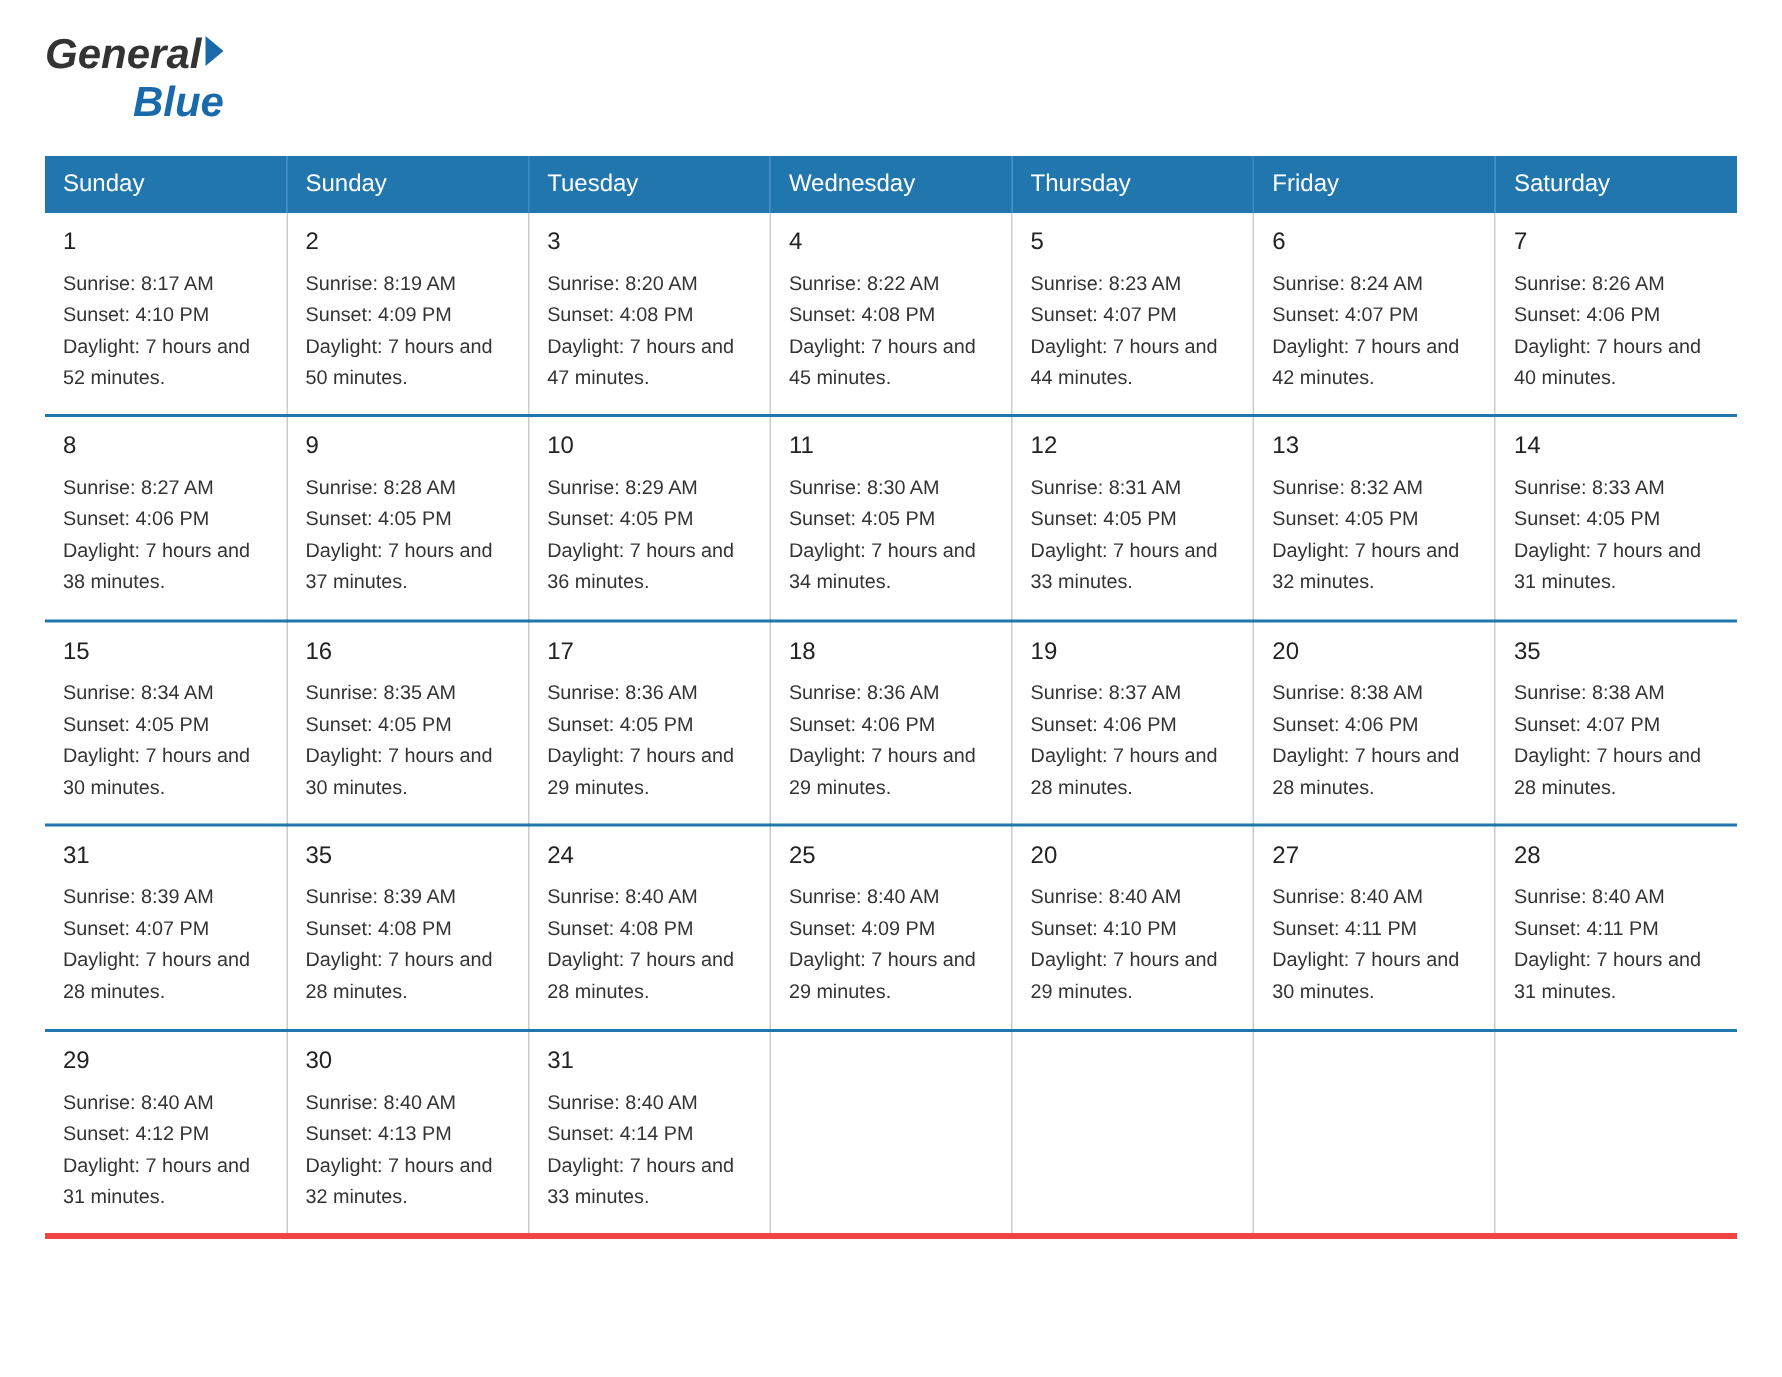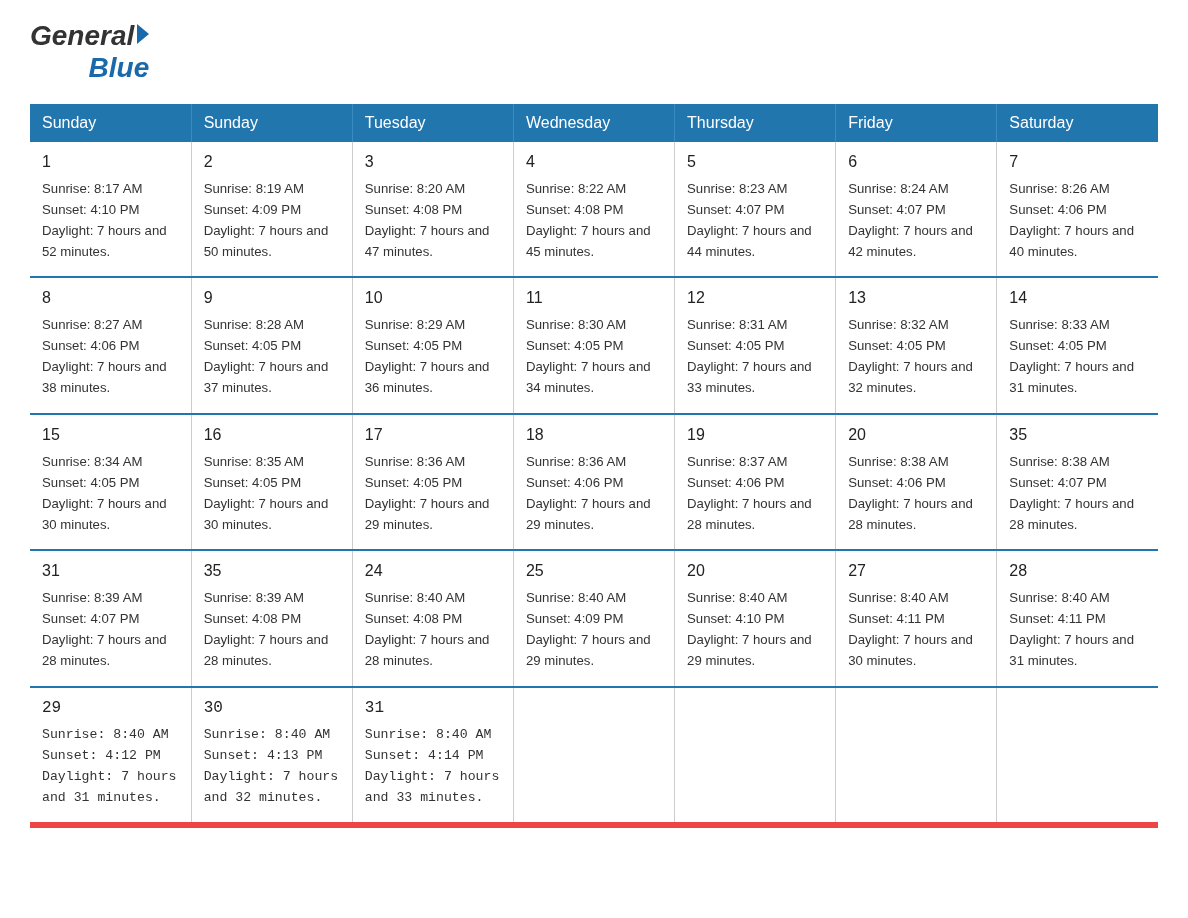--- a/index.html
+++ b/index.html
@@ -110,22 +110,21 @@
       font-weight: normal;
       display: block;
       margin-bottom: 4px;
       color: #222;
     }
     .day-detail {
       font-size: 13.2px;
       color: #333;
     }
     tbody tr:last-child {
-      border-bottom: 6px solid #ef4444;
-      font-family: Liberation Mono, monospace;
+      border-bottom: 4px solid #ef4444;
     }
     .empty-cell {
       background: #fff;
     }
   </style>
 </head>
 <body>
 
 <div class="header">
   <div class="logo">

